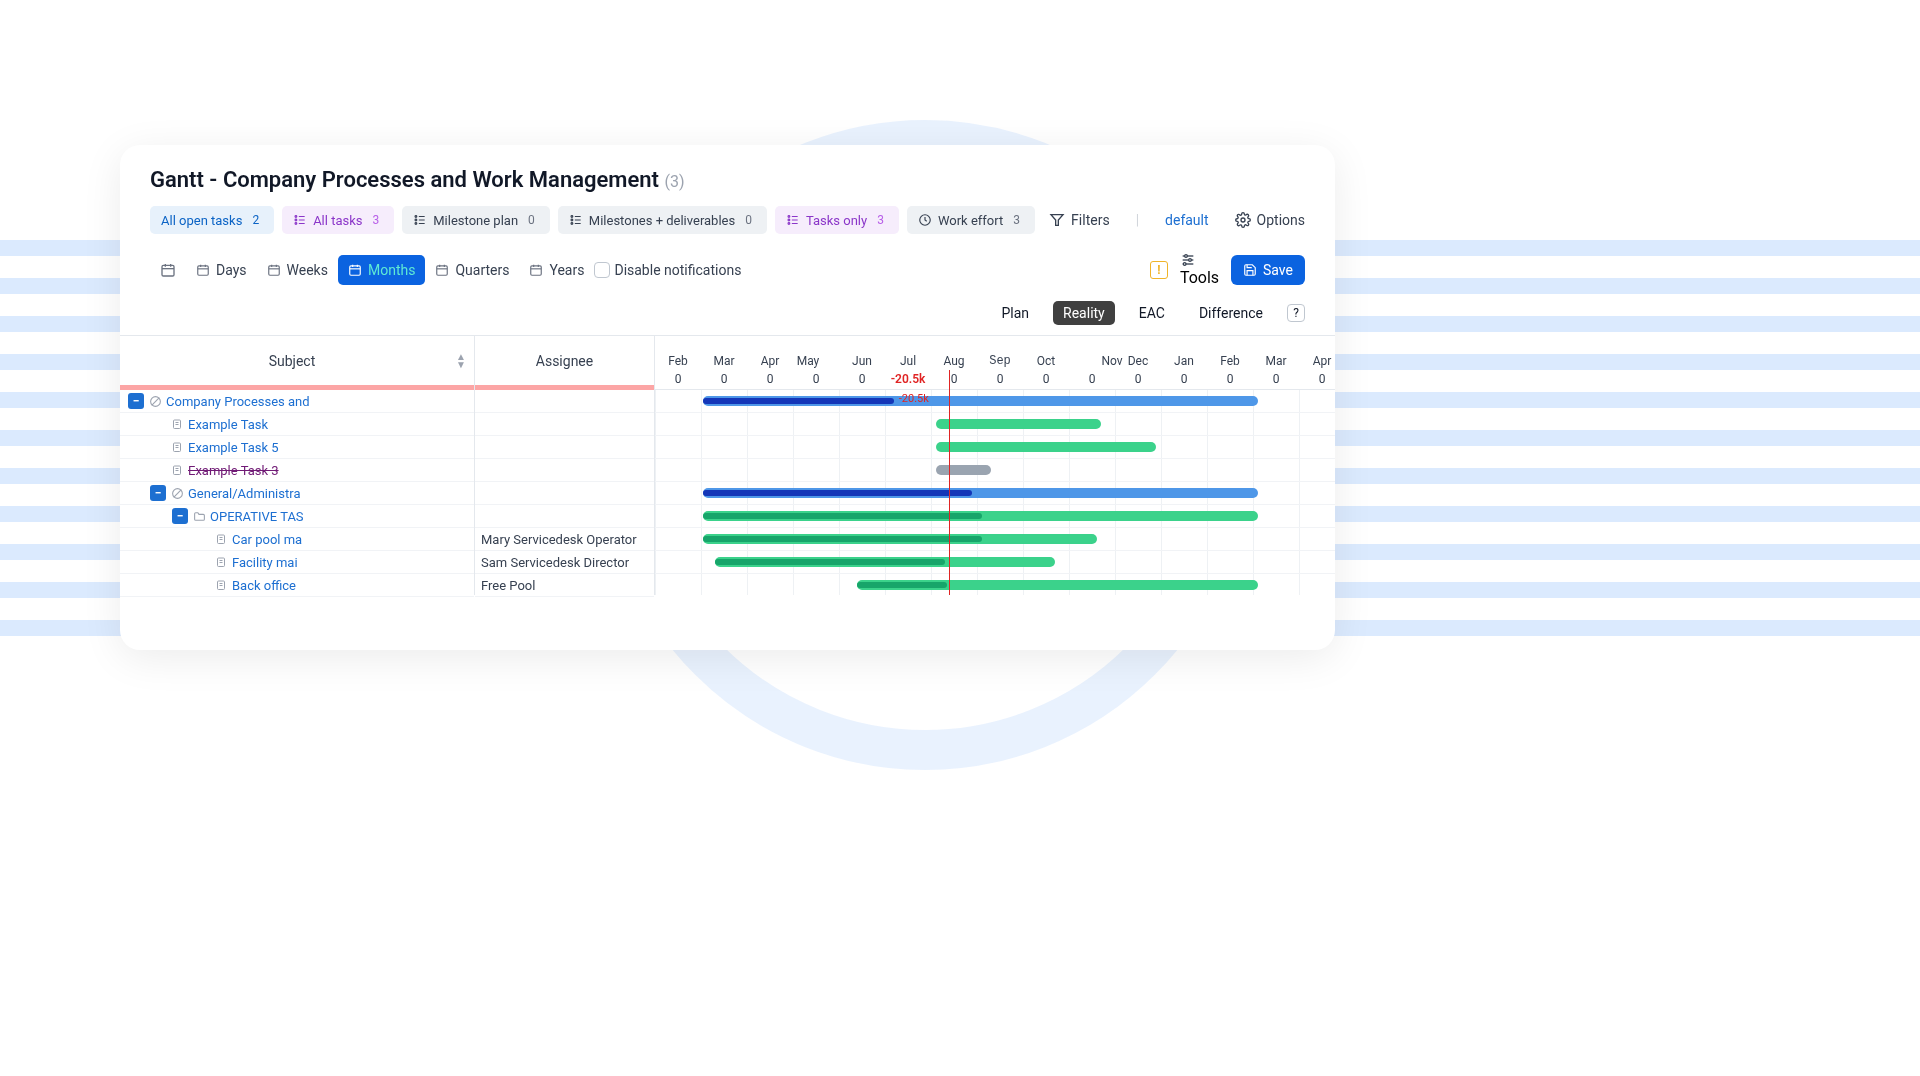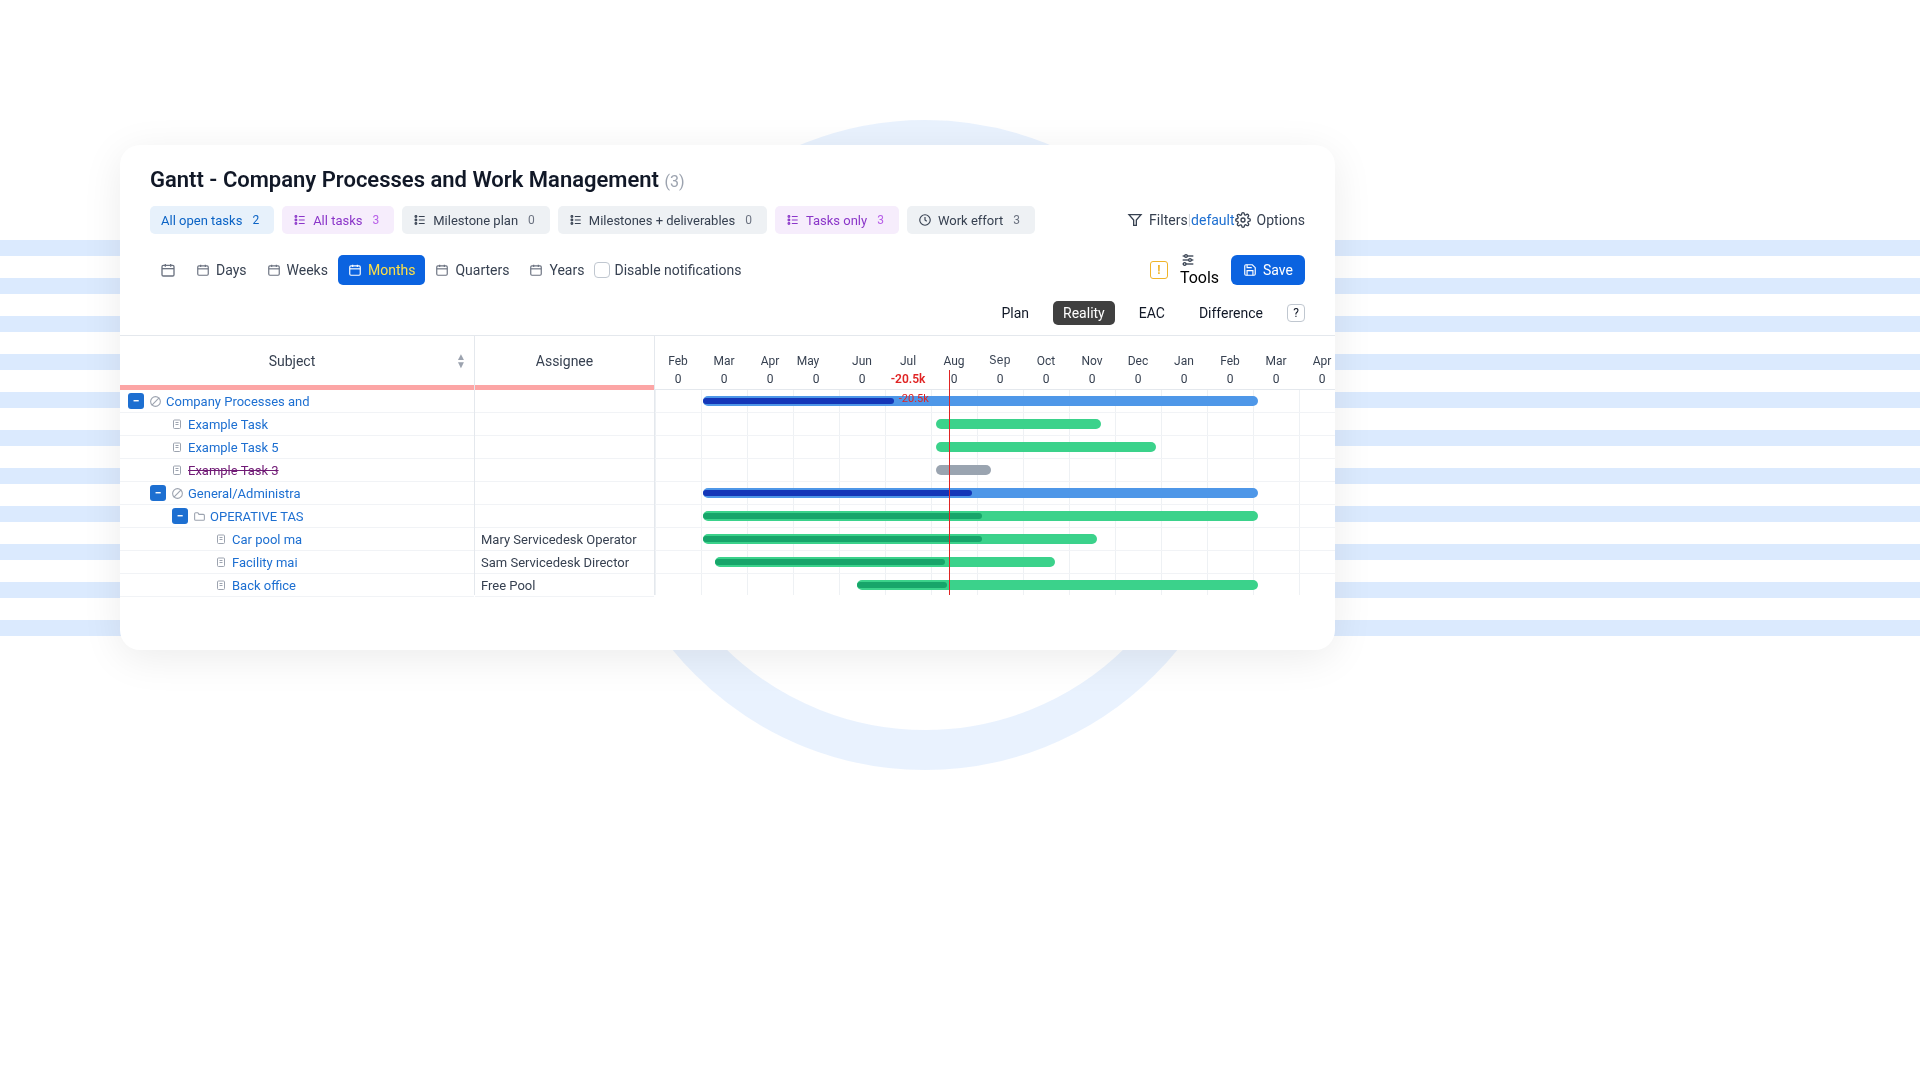--- a/index.html
+++ b/index.html
@@ -72,38 +72,38 @@
 .chip-blue { background: #e7f1fb; color: #0b63c5; }
 .chip-blue .badge { color: #0b63c5; }
 .chip-purple { background: #f6edfc; color: #8b36c9; }
 .chip-purple .badge { color: #b85fe8; }
 .chip-grey { background: #eef1f4; color: #374151; }
 .chip-grey .badge { color: #6b7280; }
 .chip .icon { width: 14px; height: 14px; display: inline-flex; align-items:center; justify-content:center; }
 
 .toolbar-right {
   margin-left: auto;
-  display: flex; gap: 0; align-items: center;
+  display: flex; gap: 26px; align-items: center;
   font-size: 14px; color: #374151;
 }
 .toolbar-right .link-blue { color: #1d6fd1; cursor:pointer; }
 .toolbar-right .tb-item { display: inline-flex; gap:6px; align-items:center; cursor:pointer; }
 
 
 .scale-row {
   display: flex; align-items: center; padding: 18px 30px 0 30px;
 }
 .scale-btn {
   display: inline-flex; align-items:center; gap:6px;
   height: 30px; padding: 0 10px;
   border-radius: 5px;
   font-size: 14px; color: #374151;
   cursor: pointer;
 }
-.scale-btn.active { background: #0b63e0; color: #fde047; }
+.scale-btn.active { background: #0b63e0; color: #5eead4; }
 .scale-row .checkbox { width:16px; height:16px; border:1.5px solid #c0c7d0; border-radius:4px; }
 .scale-row .disable-label { font-size:14px; color:#374151; margin-left:4px; }
 .scale-right { margin-left:auto; display:flex; gap:12px; align-items:center; }
 .warn-icon { width:18px; height:18px; border:1.5px solid #f0b429; color:#f0b429; border-radius:3px; display:flex; align-items:center; justify-content:center; font-size:12px; font-weight:bold; }
 .btn-save { background:#0b63e0; color:#fff; padding:0 12px; height:30px; border-radius:6px; display:inline-flex; align-items:center; gap:6px; font-size:14px; cursor:pointer; }
 
 
 .mode-row { display:flex; justify-content:flex-end; gap:14px; padding:14px 30px 10px 30px; align-items:center; font-size:14px; color:#111827; }
 .mode-row .mode-btn { padding:4px 10px; border-radius:5px; cursor:pointer; }
 .mode-row .mode-btn.active { background:#404040; color:#fff; }
@@ -510,21 +510,21 @@
         <div class="month-track" id="month-track">
             <div class="mcell" style="left: 0px;">Feb</div>
             <div class="mcell" style="left: 46px;">Mar</div>
             <div class="mcell" style="left: 92px;">Apr</div>
             <div class="mcell" style="left: 130px;">May</div>
             <div class="mcell" style="left: 184px;">Jun</div>
             <div class="mcell" style="left: 230px;">Jul</div>
             <div class="mcell" style="left: 276px;">Aug</div>
             <div class="mcell" style="left: 322px; font-family: Liberation Mono, monospace;">Sep</div>
             <div class="mcell" style="left: 368px;">Oct</div>
-            <div class="mcell" style="left: 414px;">Nov</div>
+            <div class="mcell" style="left: 434px;">Nov</div>
             <div class="mcell" style="left: 460px;">Dec</div>
             <div class="mcell" style="left: 506px;">Jan</div>
             <div class="mcell" style="left: 552px;">Feb</div>
             <div class="mcell" style="left: 598px;">Mar</div>
             <div class="mcell" style="left: 644px;">Apr</div>
           </div>
         <div class="val-track" id="val-track">
             <div class="vcell" style="left: 0px;">0</div>
             <div class="vcell" style="left: 46px;">0</div>
             <div class="vcell" style="left: 92px;">0</div>

